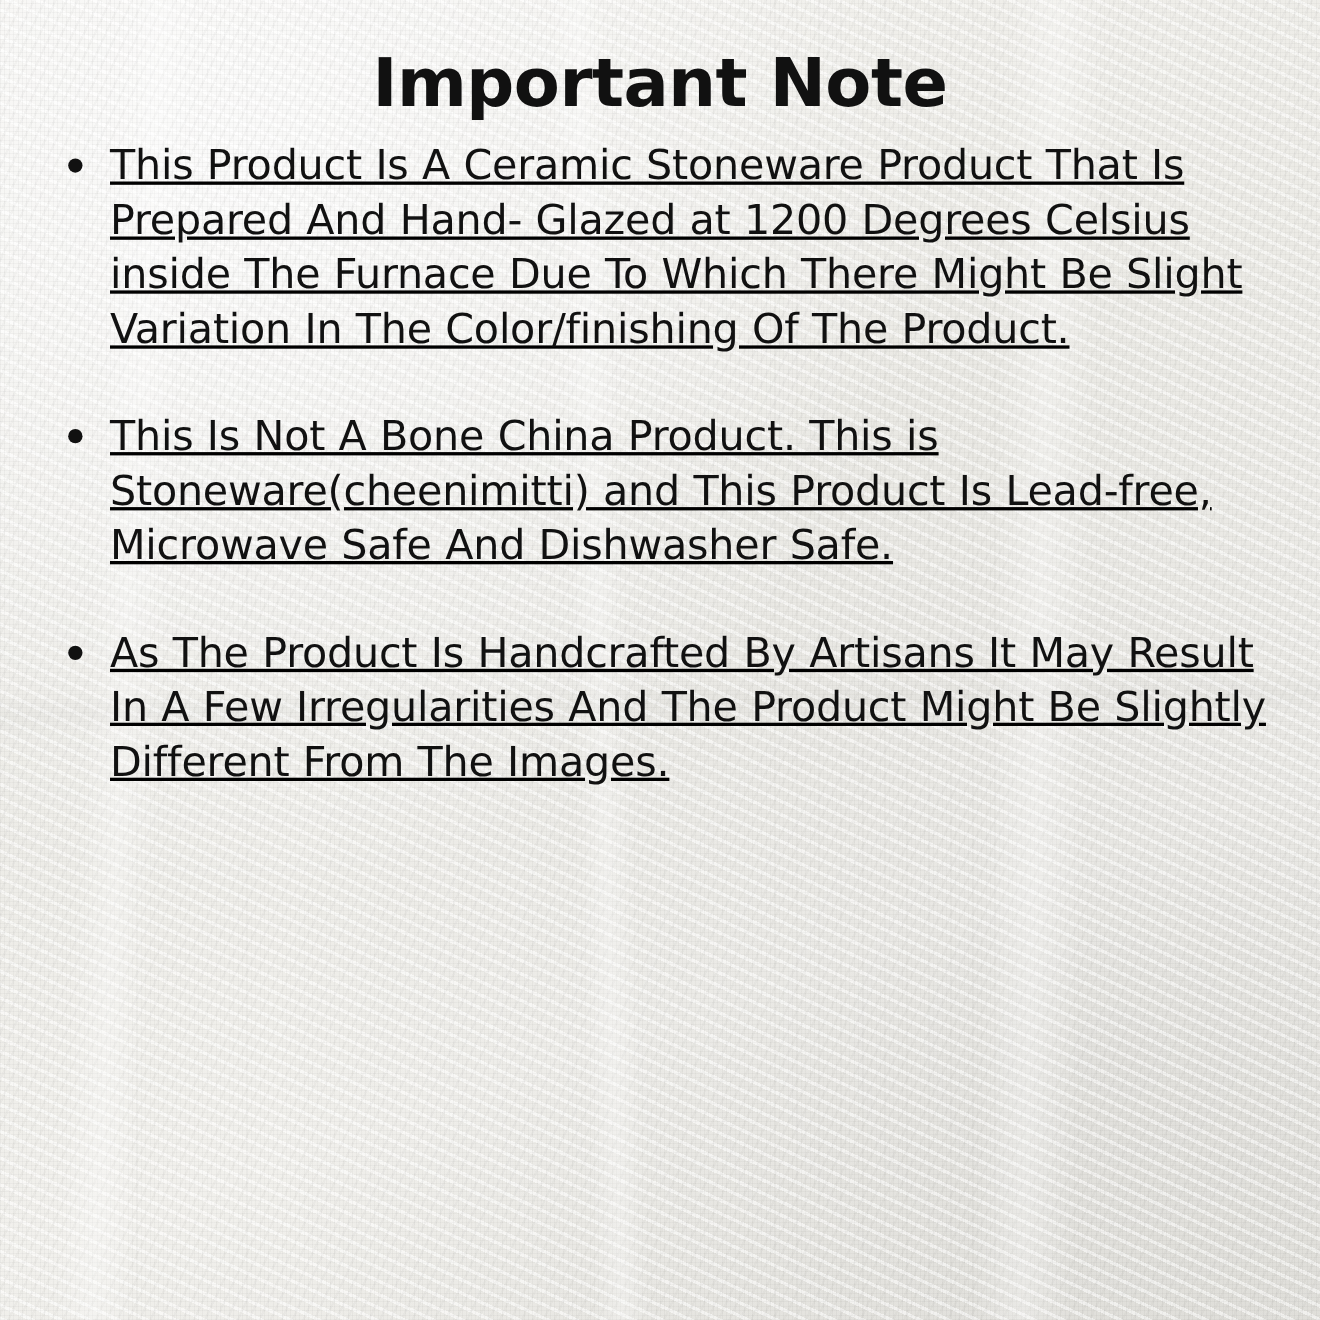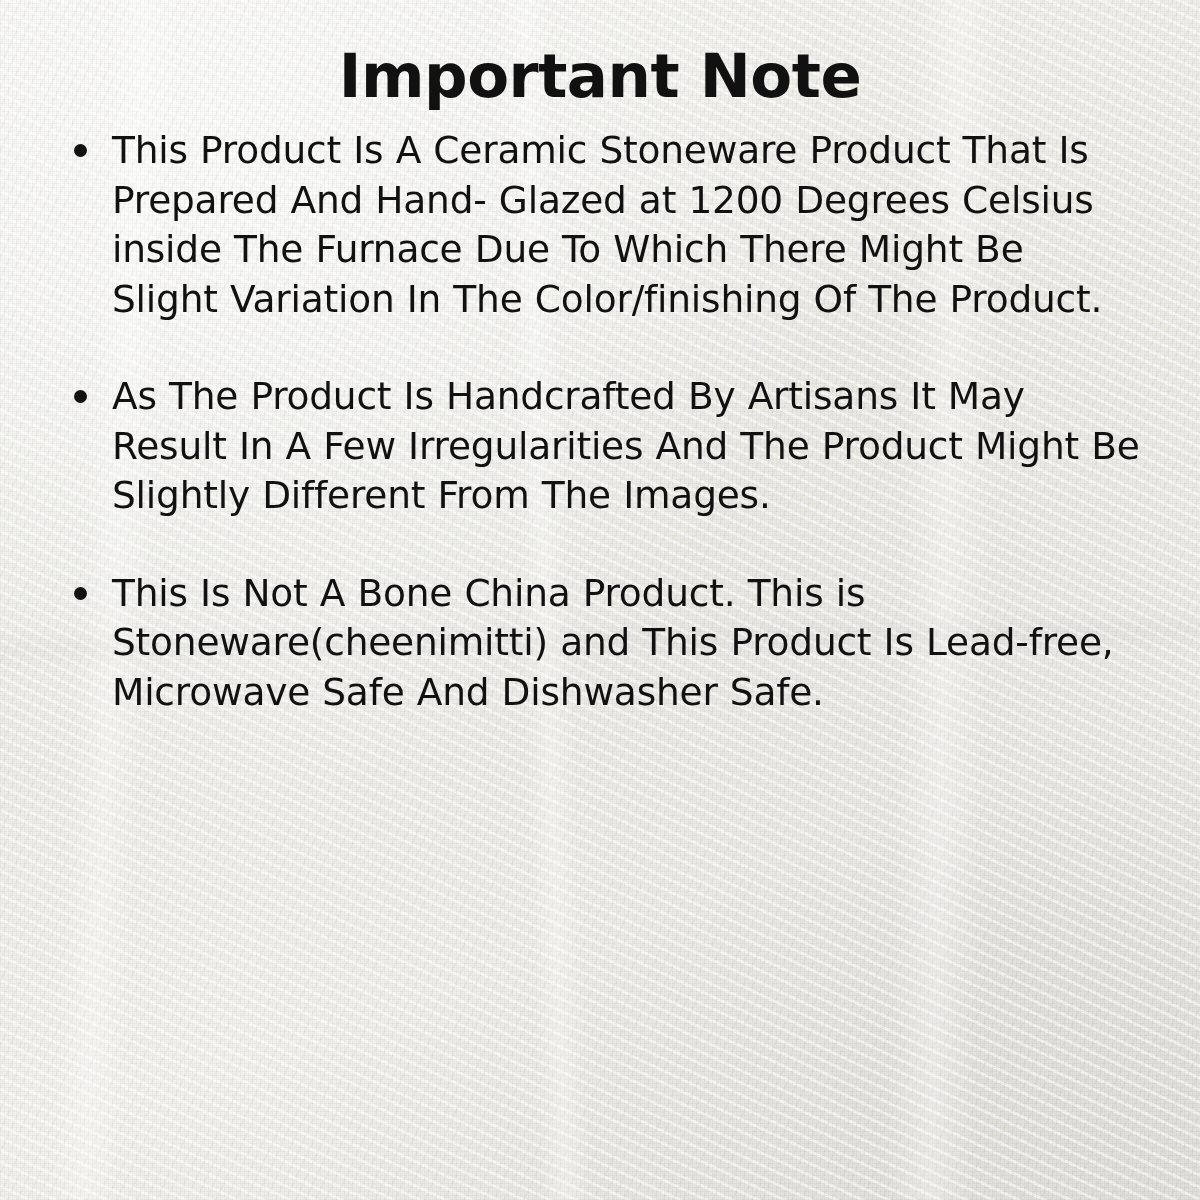--- a/index.html
+++ b/index.html
@@ -53,22 +53,23 @@
     font-size: 61px;
     line-height: 1.05;
     color: #111111;
     letter-spacing: -0.5px;
     margin: 14px 0 18px 0;
   }
 
   ul.notes {
     position: relative;
     list-style: none;
-    margin: 12px;
+    margin: 0;
     padding: 0;
+    text-decoration: underline;
   }
   ul.notes > li {
     position: relative;
     padding-left: 52px;
     margin: 0 0 48px 0;
     font-size: 37.5px;
     line-height: 1.32;
     color: #111111;
     font-family: "DejaVu Sans", sans-serif;
     font-weight: 400;
@@ -97,20 +98,20 @@
 
   <h1 class="title">Important Note</h1>
 
   <ul class="notes">
     <li>
       <span class="bullet"></span>
       <span>This Product Is A Ceramic Stoneware Product That Is Prepared And Hand- Glazed at 1200 Degrees Celsius inside The Furnace Due To Which There Might Be Slight Variation In The Color/finishing Of The Product.</span>
     </li>
     <li>
       <span class="bullet"></span>
-      <span>As The Product Is Handcrafted By Artisans It May Result In A Few Irregularities And The Product Might Be Slightly Different From The Images.</span>
+      <span>This Is Not A Bone China Product. This is Stoneware(cheenimitti) and This Product Is Lead-free, Microwave Safe And Dishwasher Safe.</span>
     </li>
     <li>
       <span class="bullet"></span>
-      <span>This Is Not A Bone China Product. This is Stoneware(cheenimitti) and This Product Is Lead-free, Microwave Safe And Dishwasher Safe.</span>
+      <span>As The Product Is Handcrafted By Artisans It May Result In A Few Irregularities And The Product Might Be Slightly Different From The Images.</span>
     </li>
   </ul>
 </div>
 
 </body></html>

